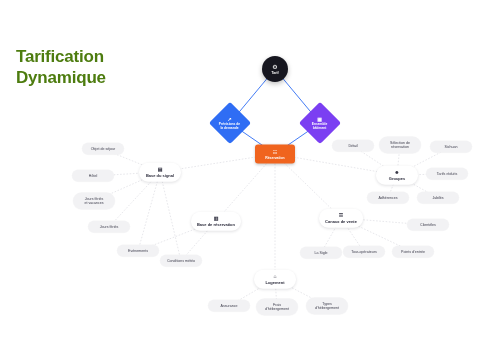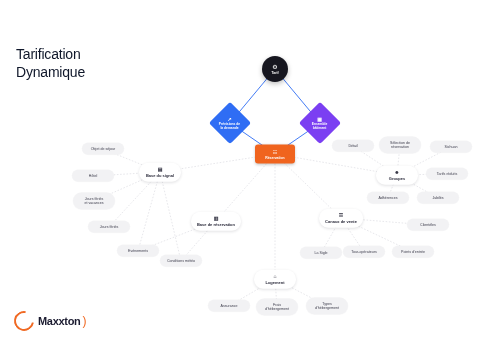--- a/index.html
+++ b/index.html
@@ -10,23 +10,23 @@
     overflow:hidden;
     position:relative;
   }
   #slide{
     position:absolute;inset:0;
     background:#ffffff;
   }
   .title{
     position:absolute;
     left:16px;top:46px;
-    font-size:14px;
-    font-weight:normal;
-    color:#0f172a;
+    font-size:17px;
+    font-weight:bold;
+    color:#4d7c0f;
     line-height:1.25;
     letter-spacing:-0.2px;
     white-space:pre-line;
   }
   .logo{
     position:absolute;
     left:14px;bottom:22px;
     display:flex;align-items:center;gap:4px;
   }
   .logo-mark{
@@ -257,19 +257,14 @@
         <div class="node" style="left: 372px; top: 123px;">
           <div class="pill">Sélection de
 réservation</div>
         </div>
         <div class="node" style="left: 325px; top: 124px;">
           <div class="pill">Détail</div>
         </div>
       </div>
   </div>
 
-  <div class="logo">
-    <div class="logo-mark"></div>
-    <div class="logo-text">Maxxton</div>
-    <div class="logo-tail">)</div>
-  </div>
 
 </div>
 
 </body></html>

